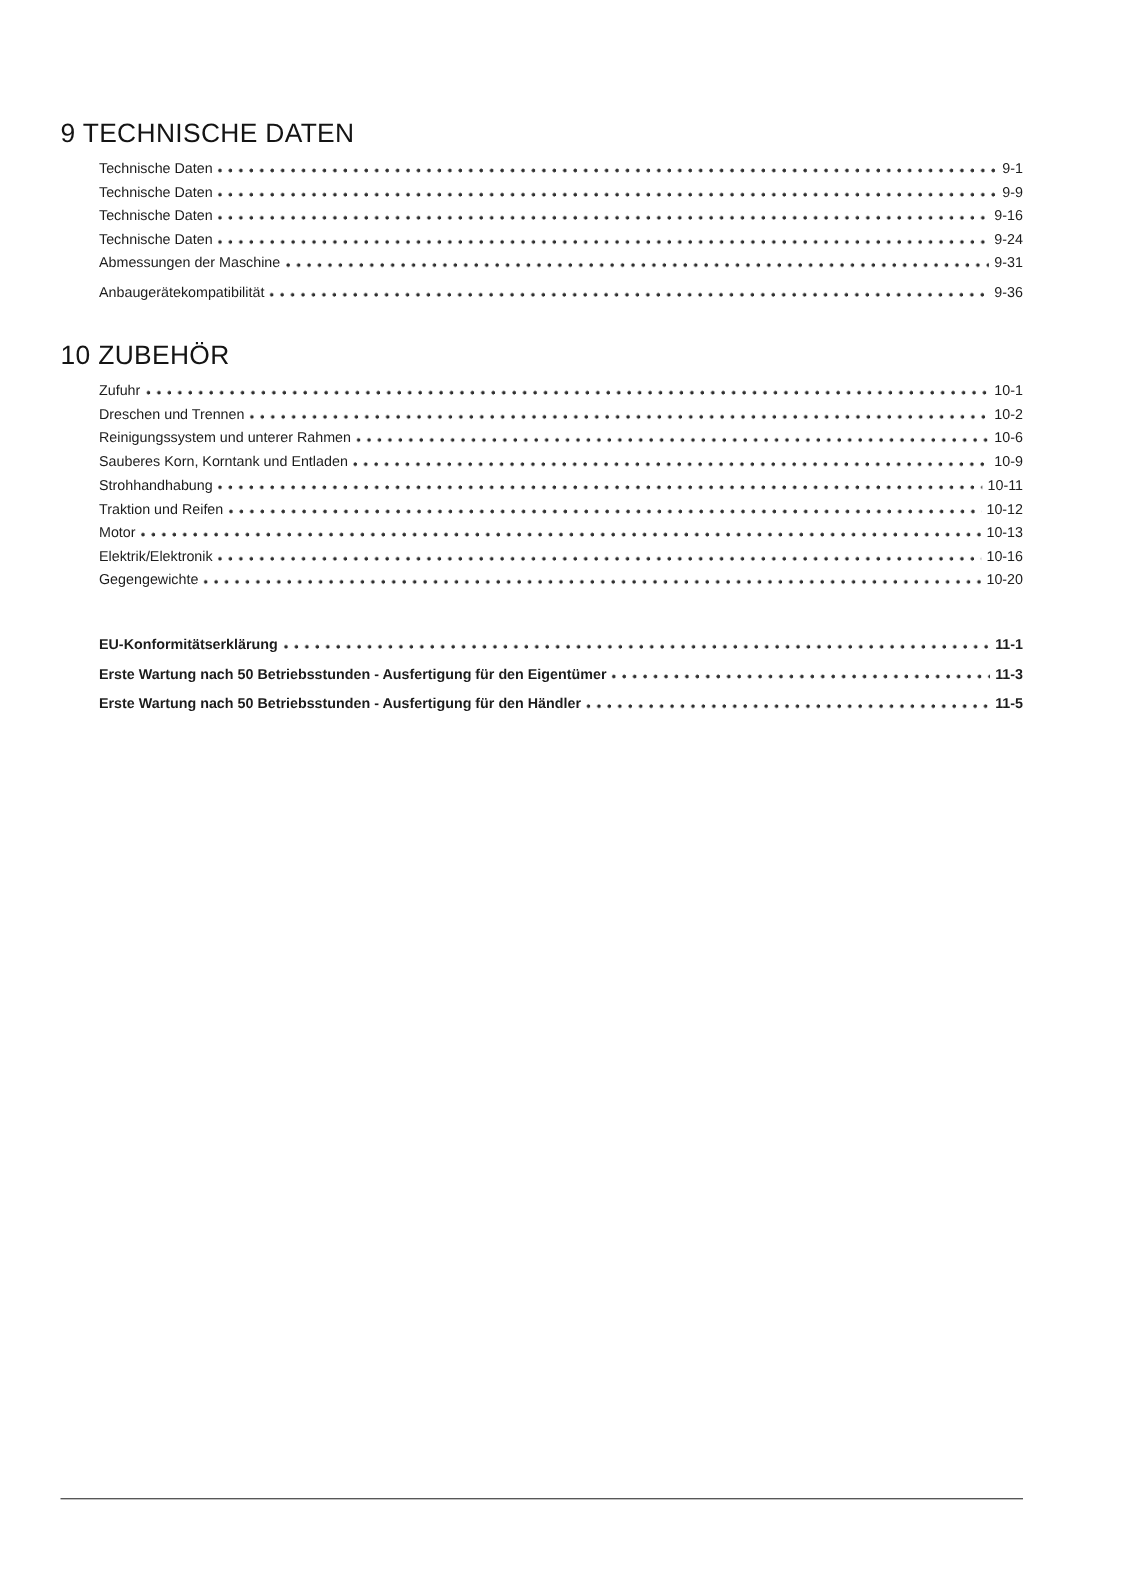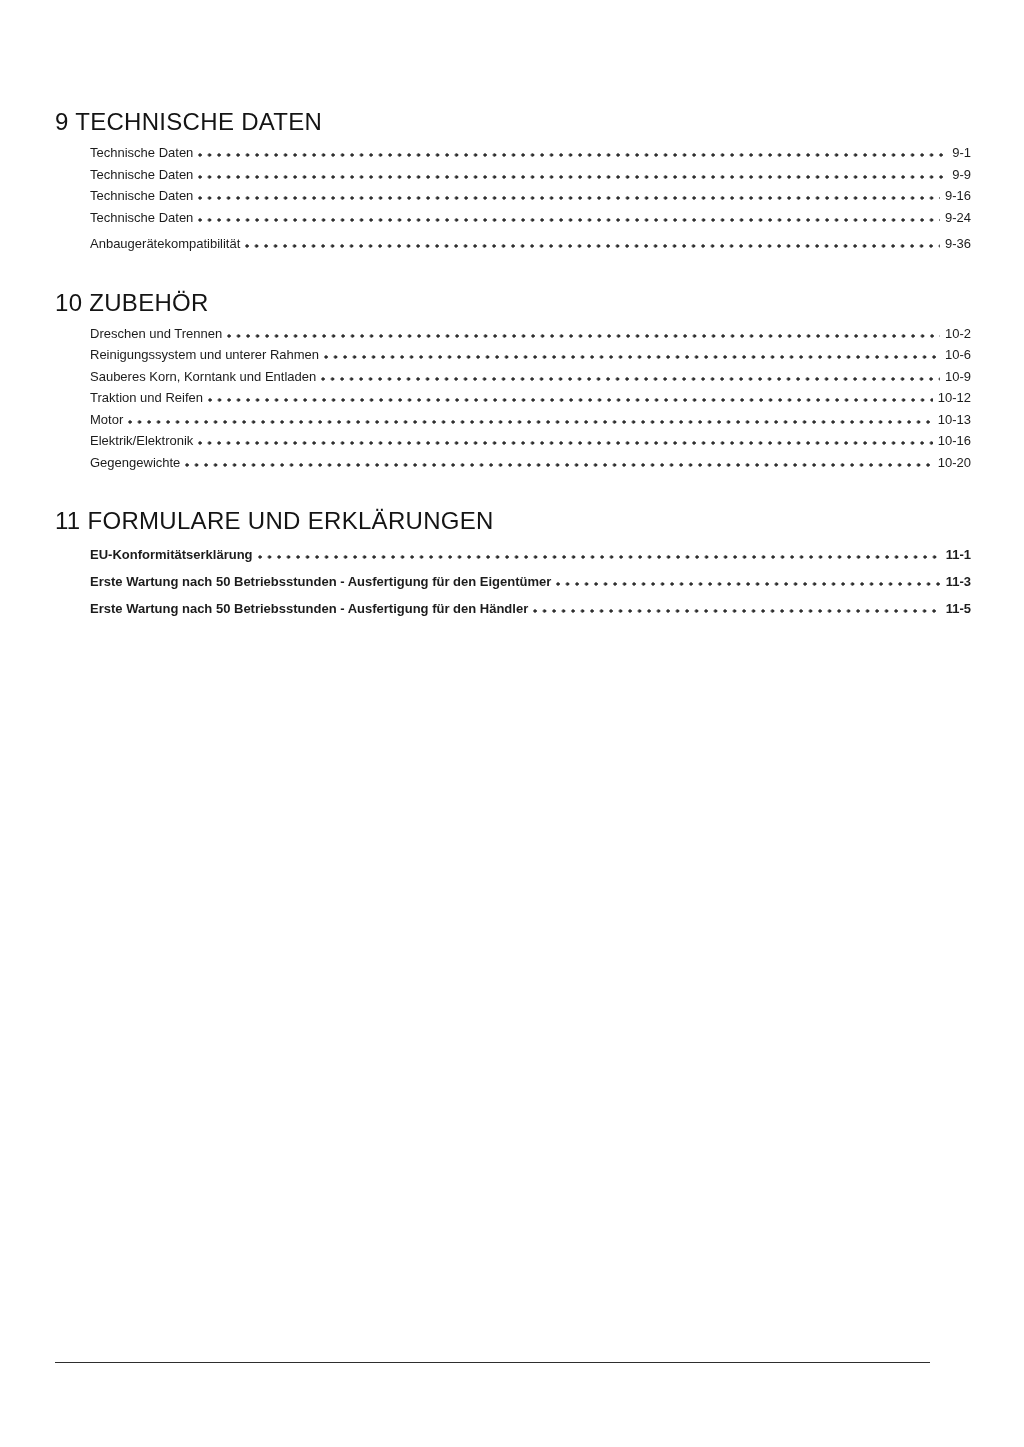--- a/index.html
+++ b/index.html
@@ -7,21 +7,21 @@
   body {
     background: #ffffff;
     font-family: "Liberation Sans", sans-serif;
     color: #1c1c1c;
     position: relative;
     overflow: hidden;
   }
   .page {
     position: absolute;
     inset: 0;
-    padding: 108px 53px 0 55px;
+    padding: 108px 94px 0 55px;
   }
   .toc-section { margin-bottom: 34px; }
   .sec-11 { margin-bottom: 8px; }
   .sec-12 { margin-bottom: 0; }
   .section-heading {
     font-size: 24px;
     line-height: 28px;
     font-weight: 400;
     letter-spacing: 0.3px;
     color: #141414;
@@ -75,45 +75,60 @@
       <div class="toc-entry">
         <span class="title">Technische Daten</span>
         <span class="dots"></span>
         <span class="pageno">9-16</span>
       </div>
       <div class="toc-entry">
         <span class="title">Technische Daten</span>
         <span class="dots"></span>
         <span class="pageno">9-24</span>
       </div>
+      <div class="toc-entry">
+        <span class="title">Abmessungen der Maschine</span>
+        <span class="dots"></span>
+        <span class="pageno">9-31</span>
+      </div>
       <div class="toc-entry sp">
         <span class="title">Anbaugerätekompatibilität</span>
         <span class="dots"></span>
         <span class="pageno">9-36</span>
       </div>
     </div>
   </section>
 
   <section class="toc-section sec-10">
     <h2 class="section-heading">10 ZUBEHÖR</h2>
     <div class="entries">
+      <div class="toc-entry">
+        <span class="title">Zufuhr</span>
+        <span class="dots"></span>
+        <span class="pageno">10-1</span>
+      </div>
       <div class="toc-entry">
         <span class="title">Dreschen und Trennen</span>
         <span class="dots"></span>
         <span class="pageno">10-2</span>
       </div>
       <div class="toc-entry">
         <span class="title">Reinigungssystem und unterer Rahmen</span>
         <span class="dots"></span>
         <span class="pageno">10-6</span>
       </div>
       <div class="toc-entry">
         <span class="title">Sauberes Korn, Korntank und Entladen</span>
         <span class="dots"></span>
         <span class="pageno">10-9</span>
+      </div>
+      <div class="toc-entry">
+        <span class="title">Strohhandhabung</span>
+        <span class="dots"></span>
+        <span class="pageno">10-11</span>
       </div>
       <div class="toc-entry">
         <span class="title">Traktion und Reifen</span>
         <span class="dots"></span>
         <span class="pageno">10-12</span>
       </div>
       <div class="toc-entry">
         <span class="title">Motor</span>
         <span class="dots"></span>
         <span class="pageno">10-13</span>
@@ -125,21 +140,20 @@
       </div>
       <div class="toc-entry">
         <span class="title">Gegengewichte</span>
         <span class="dots"></span>
         <span class="pageno">10-20</span>
       </div>
     </div>
   </section>
 
   <section class="toc-section sec-11">
-    <h2 class="section-heading">11 FORMULARE UND ERKLÄRUNGEN</h2>
     <div class="entries">
       <div class="toc-entry">
         <span class="title">EU-Konformitätserklärung</span>
         <span class="dots"></span>
         <span class="pageno">11-1</span>
       </div>
       <div class="toc-entry">
         <span class="title">Erste Wartung nach 50 Betriebsstunden - Ausfertigung für den Eigentümer</span>
         <span class="dots"></span>
         <span class="pageno">11-3</span>

